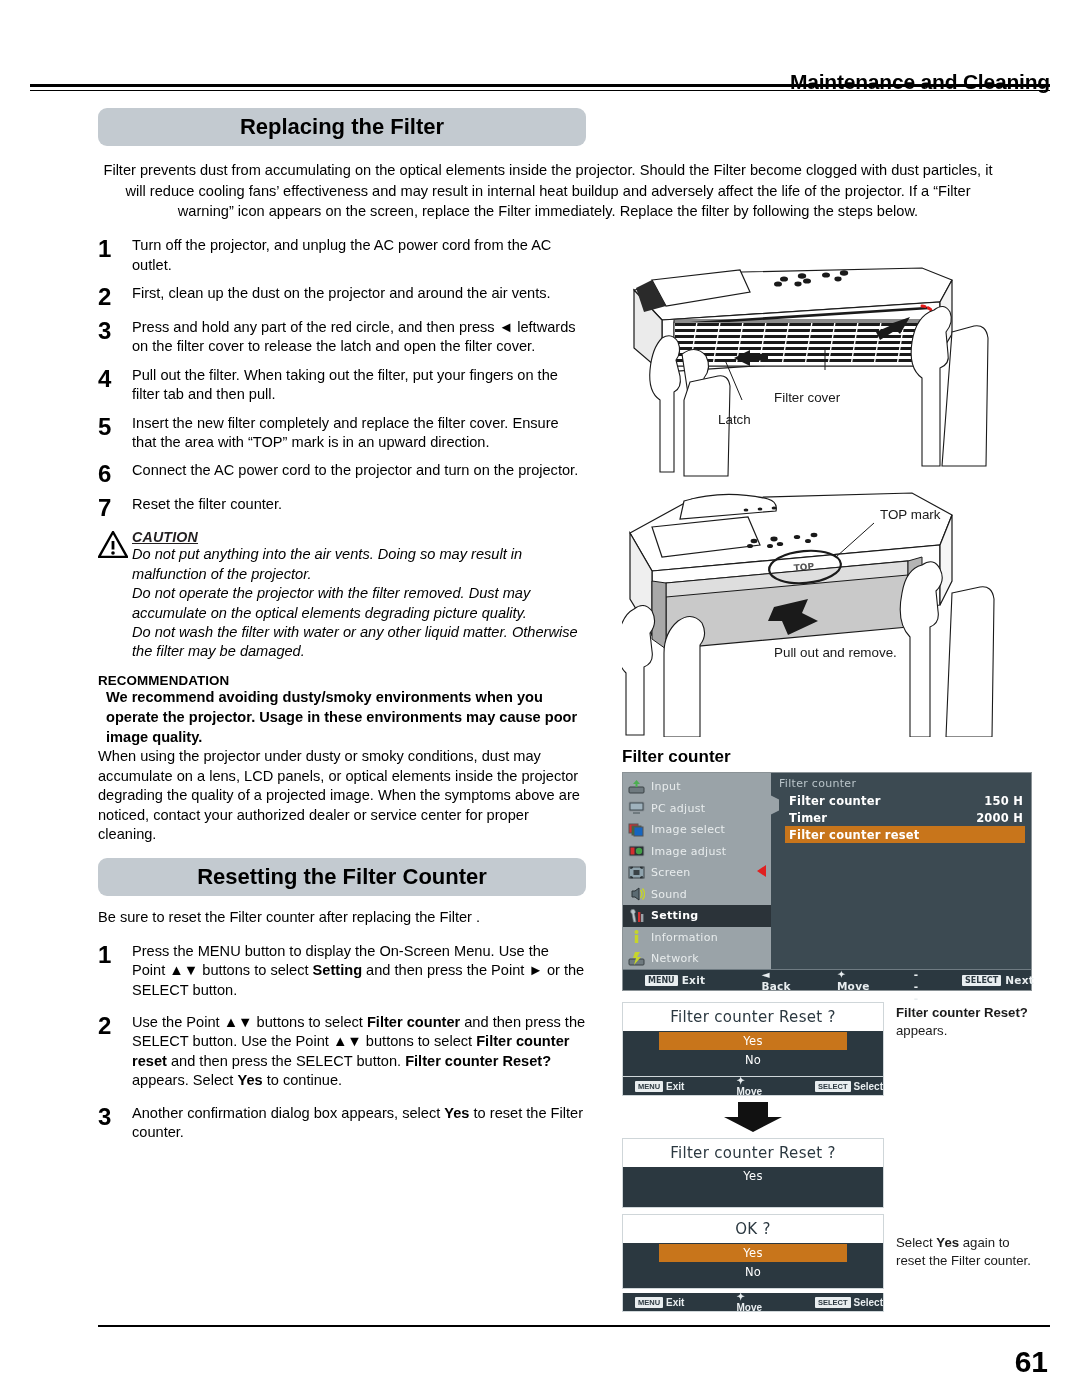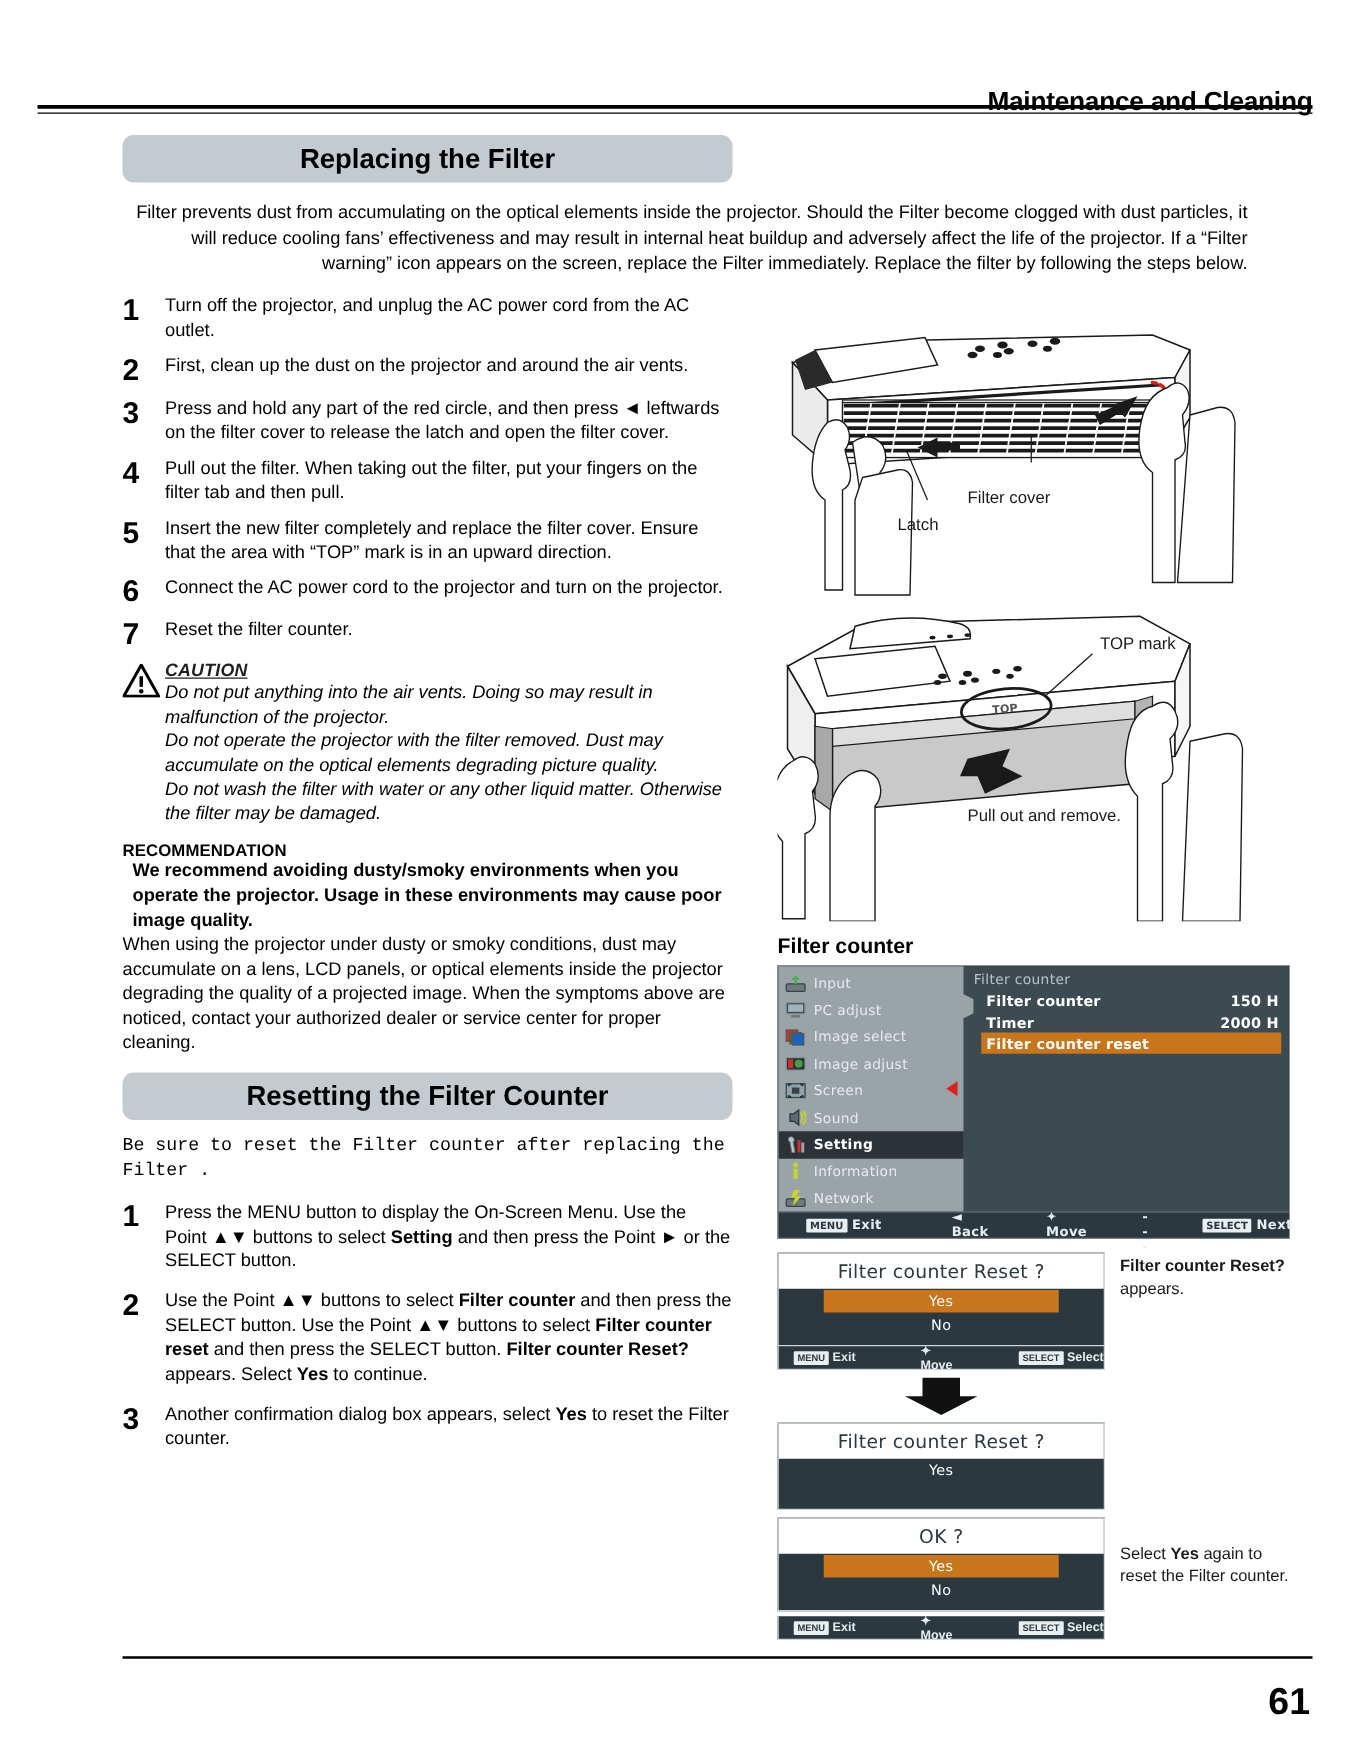--- a/index.html
+++ b/index.html
@@ -40,21 +40,21 @@
     font-size:22px; font-weight:bold;
     color:#000;
   }
 
   
   .col-left{
     position:absolute; left:98px; top:108px; width:488px;
   }
   .intro{
     font-size:14.6px; line-height:1.42; margin-top:14px;
-    text-align:right; width:900px;
+    text-align:center; width:900px;
   }
 
   .steps{ margin-top:14px; }
   .step{
     display:flex; align-items:flex-start; margin-bottom:9px;
   }
   .step-num{
     width:34px; flex:0 0 34px;
     font-size:24px; font-weight:bold; line-height:1;
     padding-top:1px;
@@ -74,21 +74,21 @@
     text-decoration:underline; letter-spacing:.2px;
   }
   .caution-text{ font-size:14.6px; line-height:1.33; }
 
   .rec{ margin-top:11px; }
   .rec-title{ font-size:13.4px; font-weight:bold; letter-spacing:.1px; }
   .rec-bold{ font-size:14.6px; font-weight:bold; line-height:1.36; margin-left:8px;}
   .rec-text{ font-size:14.6px; line-height:1.33; }
 
   .banner2-wrap{ margin-top:14px; }
-  .after-banner{ font-size:14.6px; line-height:1.33; margin-top:12px;font-family:Liberation Mono, monospace; }
+  .after-banner{ font-size:14.6px; line-height:1.33; margin-top:12px; }
   b.sb{ font-weight:bold; }
 
   
   .col-right{
     position:absolute; left:622px; top:262px; width:424px;
   }
 
   
   .illus{ position:relative; }
   .illus svg{ display:block; }

